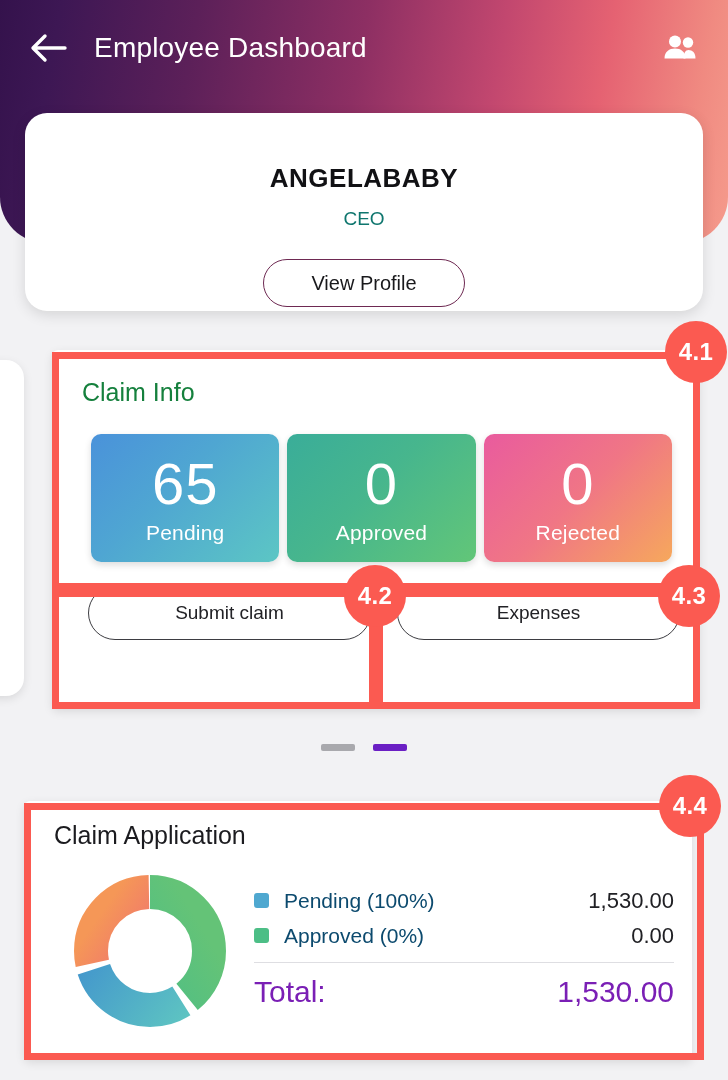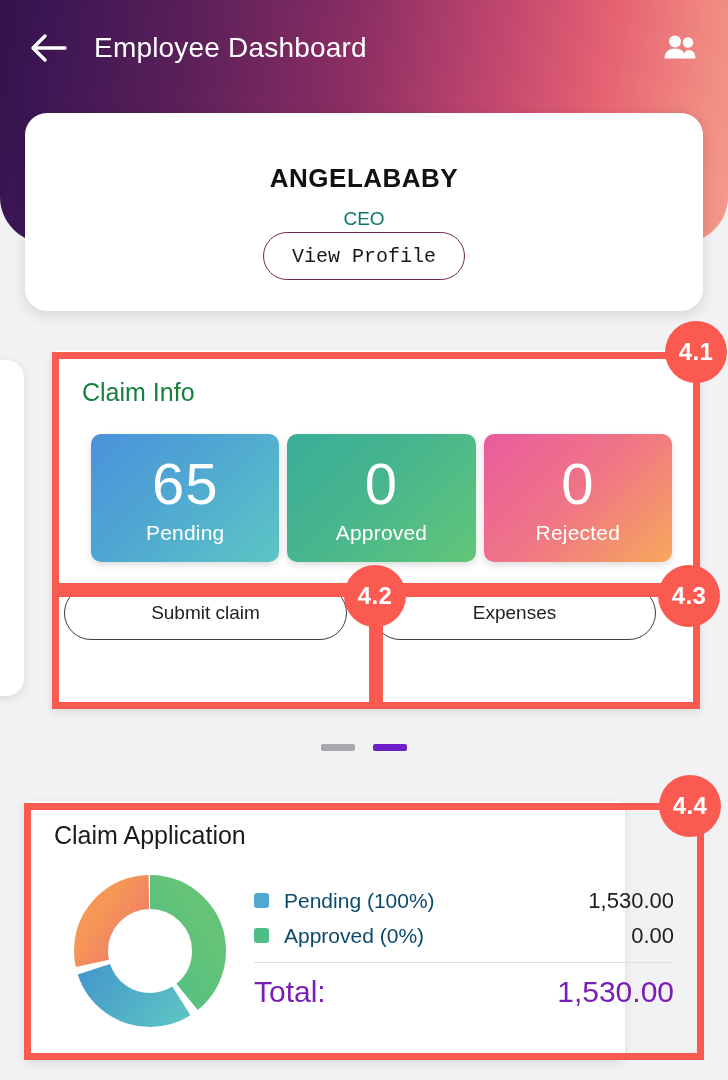--- a/index.html
+++ b/index.html
@@ -99,27 +99,27 @@
   }
 
   #profile-role {
     font-size: 19px;
     color: #0f766e;
     margin-top: 14px;
     font-weight: 400;
   }
 
   #view-profile-button {
-    margin-top: 2px;
+    margin-top: 29px;
     width: 202px;
     height: 48px;
     border-radius: 26px;
     border: 1.4px solid #6e2952;
     background: #ffffff;
-    font-family: Liberation Mono, monospace;
+    font-family: Liberation Sans, sans-serif;
     font-size: 20px;
     color: #19191c;
     cursor: pointer;
     display: flex;
     align-items: center;
     justify-content: center;
   }
 
   
   #carousel-area {
@@ -202,21 +202,21 @@
     font-size: 21px;
     font-weight: 400;
     margin-top: 8px;
     letter-spacing: 0.2px;
   }
 
   
   #action-buttons-row {
     position: absolute;
     top: 236px;
-    left: 12px;
+    left: 36px;
     width: 592px;
     display: flex;
     justify-content: space-between;
   }
 
   .action-button {
     width: 283px;
     height: 54px;
     border-radius: 28px;
     border: 1.6px solid #3d3d42;
@@ -248,21 +248,21 @@
     border-radius: 2px;
   }
   .page-dot.inactive { background: #a9a9ad; }
   .page-dot.active   { background: #6b1fc4; }
 
   
   #claim-application-card {
     position: absolute;
     top: 801px;
     left: 24px;
-    width: 601px;
+    width: 668px;
     height: 259px;
     background: #ffffff;
     border-radius: 6px;
     box-shadow: 0 3px 10px rgba(0,0,0,0.10);
     z-index: 2;
   }
 
   #claim-application-title {
     position: absolute;
     top: 20px;

